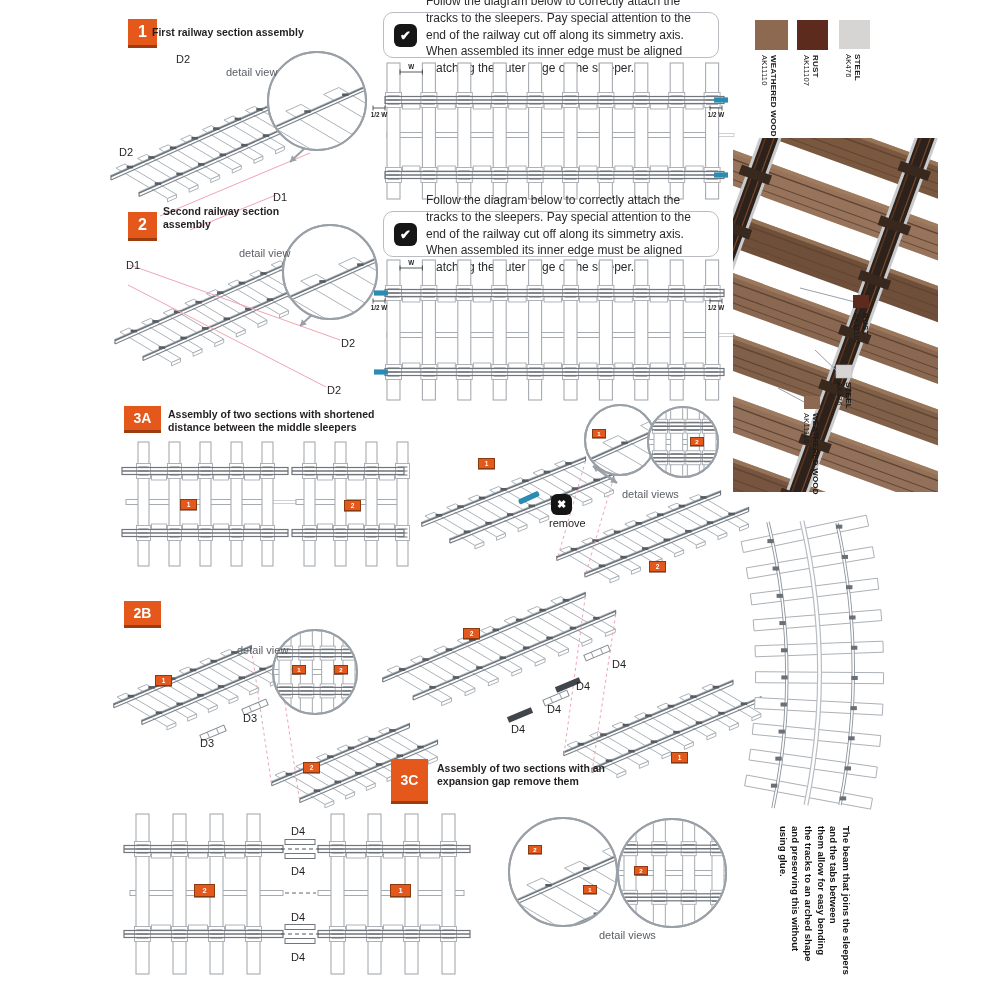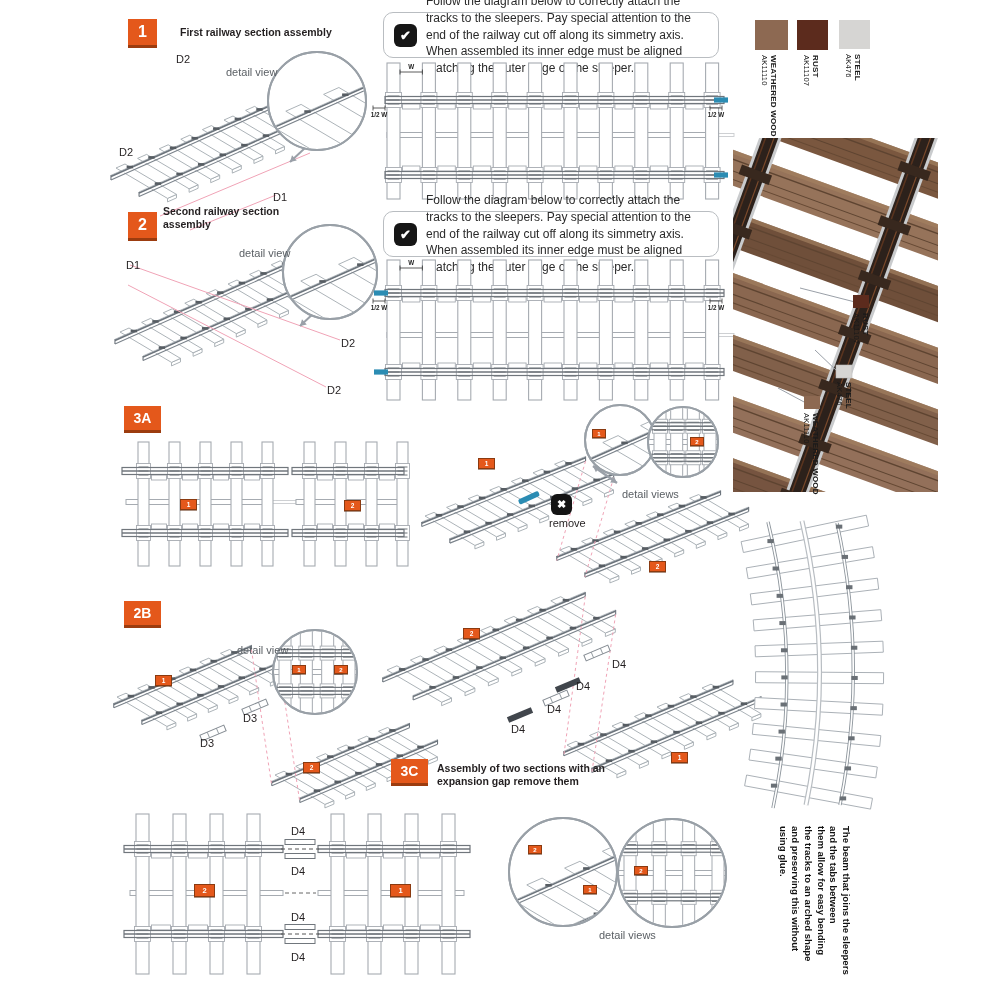--- a/index.html
+++ b/index.html
@@ -24,21 +24,21 @@
 .vnote{position:absolute;writing-mode:vertical-rl;font-weight:bold;font-size:9.6px;line-height:1.32;color:#111}
 .vnote span{display:block}
 svg{position:absolute;overflow:visible}
 </style>
 </head>
 <body>
 
 <div id="page">
 
   <div class="badge" id="b1" style="left:128px;top:19px;width:29px;height:29px">1</div>
-  <div class="title" style="left:180px;top:26px;width:269px">First railway section assembly</div>
+  <div class="title" style="left:152px;top:26px;width:269px">First railway section assembly</div>
 
   <div class="notebox" style="left:383px;top:12px">
     <div class="noteicon">✔</div>
     <div class="notetext">Follow the diagram below to correctly attach the tracks to the sleepers. Pay special attention to the end of the railway cut off along its simmetry axis. When assembled its inner edge must be aligned matching the outer edge of the sleeper.</div>
   </div>
 
   <div class="swatch" id="sw0" style="left: 755px; top: 20px; width: 33px; height: 30px; background: rgb(141, 105, 82);"></div>
   <div class="swatch" id="sw1" style="left: 797px; top: 20px; width: 31px; height: 30px; background: rgb(92, 43, 29);"></div>
   <div class="swatch" id="sw2" style="left: 839px; top: 20px; width: 31px; height: 29px; background: rgb(214, 213, 211);"></div>
   <div class="vlab" style="left:756px;top:55px;width:22px;height:92px">
@@ -500,20 +500,21 @@
       <line x1="1" y1="42.5" x2="1" y2="47.5" stroke="#333" stroke-width="0.8"></line>
       <line x1="13" y1="42.5" x2="13" y2="47.5" stroke="#333" stroke-width="0.8"></line>
       <text x="7" y="54" text-anchor="middle" font-size="6.3" font-weight="bold" fill="#222" font-family="Liberation Sans, sans-serif">1/2 W</text>
       <line x1="338" y1="45" x2="350" y2="45" stroke="#333" stroke-width="0.8"></line>
       <line x1="338" y1="42.5" x2="338" y2="47.5" stroke="#333" stroke-width="0.8"></line>
       <line x1="350" y1="42.5" x2="350" y2="47.5" stroke="#333" stroke-width="0.8"></line>
       <text x="344" y="54" text-anchor="middle" font-size="6.3" font-weight="bold" fill="#222" font-family="Liberation Sans, sans-serif">1/2 W</text>
     </svg>
 
   <div class="badge" style="left:124px;top:406px;width:37px;height:27px;font-size:14px">3A</div>
+  <div class="title" style="left:168px;top:408px;width:235px">Assembly of two sections with shortened distance between the middle sleepers</div>
   <svg id="plan3a1" style="left:118px;top:440px" width="170" height="132">
       <rect x="8" y="59.5" width="144" height="5" fill="#fff" stroke="#a6abb1" stroke-width="1"></rect>
       <rect x="152" y="60.5" width="26" height="3" fill="#fff" stroke="#c9cccf" stroke-width="0.9"></rect>
       <rect x="20" y="2" width="11" height="124" fill="#fff" stroke="#a6abb1" stroke-width="1.1"></rect>
       <rect x="33.5" y="35" width="15" height="5" fill="#fff" stroke="#a6abb1" stroke-width="0.9"></rect>
       <rect x="33.5" y="84" width="15" height="5" fill="#fff" stroke="#a6abb1" stroke-width="0.9"></rect>
       <rect x="18.5" y="23.5" width="14" height="15" fill="#fff" stroke="#a6abb1" stroke-width="0.9"></rect>
       <line x1="20.5" y1="27" x2="30.5" y2="27" stroke="#6e747a" stroke-width="1"></line>
       <line x1="20.5" y1="31" x2="30.5" y2="31" stroke="#6e747a" stroke-width="1"></line>
       <line x1="20.5" y1="35" x2="30.5" y2="35" stroke="#6e747a" stroke-width="1"></line>
@@ -1033,21 +1034,21 @@
       <g transform="rotate(-23 184 113)">
         <rect x="171" y="110" width="26" height="6" fill="#fff" stroke="#868d94" stroke-width="1"></rect>
         <line x1="179" y1="110" x2="179" y2="116" stroke="#868d94" stroke-width="0.8"></line>
         <line x1="189" y1="110" x2="189" y2="116" stroke="#868d94" stroke-width="0.8"></line>
       </g>
       <g transform="rotate(-23 148 130)">
         <rect x="135" y="127" width="26" height="6" fill="#41464c"></rect>
       </g>
     </svg>
 
-  <div class="badge" style="left:391px;top:759px;width:37px;height:27px;font-size:14px">3C</div>
+  <div class="badge" style="left:391px;top:759px;width:37px;height:45px;font-size:14px">3C</div>
   <div class="title" style="left:437px;top:762px;width:178px">Assembly of two sections with an expansion gap remove them</div>
   <svg id="plan3c" style="left:122px;top:812px" width="350" height="168">
       <rect x="8" y="78.5" width="153" height="5" fill="#fff" stroke="#a6abb1" stroke-width="1"></rect>
       <rect x="196" y="78.5" width="146" height="5" fill="#fff" stroke="#a6abb1" stroke-width="1"></rect>
       <line x1="163" y1="81" x2="194" y2="81" stroke="#666" stroke-width="1" stroke-dasharray="4 3"></line>
       <rect x="14" y="2" width="13" height="160" fill="#fff" stroke="#a6abb1" stroke-width="1.1"></rect>
       <rect x="29.5" y="41" width="19" height="5" fill="#fff" stroke="#a6abb1" stroke-width="0.9"></rect>
       <rect x="29.5" y="113" width="19" height="5" fill="#fff" stroke="#a6abb1" stroke-width="0.9"></rect>
       <rect x="12.5" y="29.5" width="16" height="15" fill="#fff" stroke="#a6abb1" stroke-width="0.9"></rect>
       <line x1="14.5" y1="33" x2="26.5" y2="33" stroke="#6e747a" stroke-width="1"></line>

